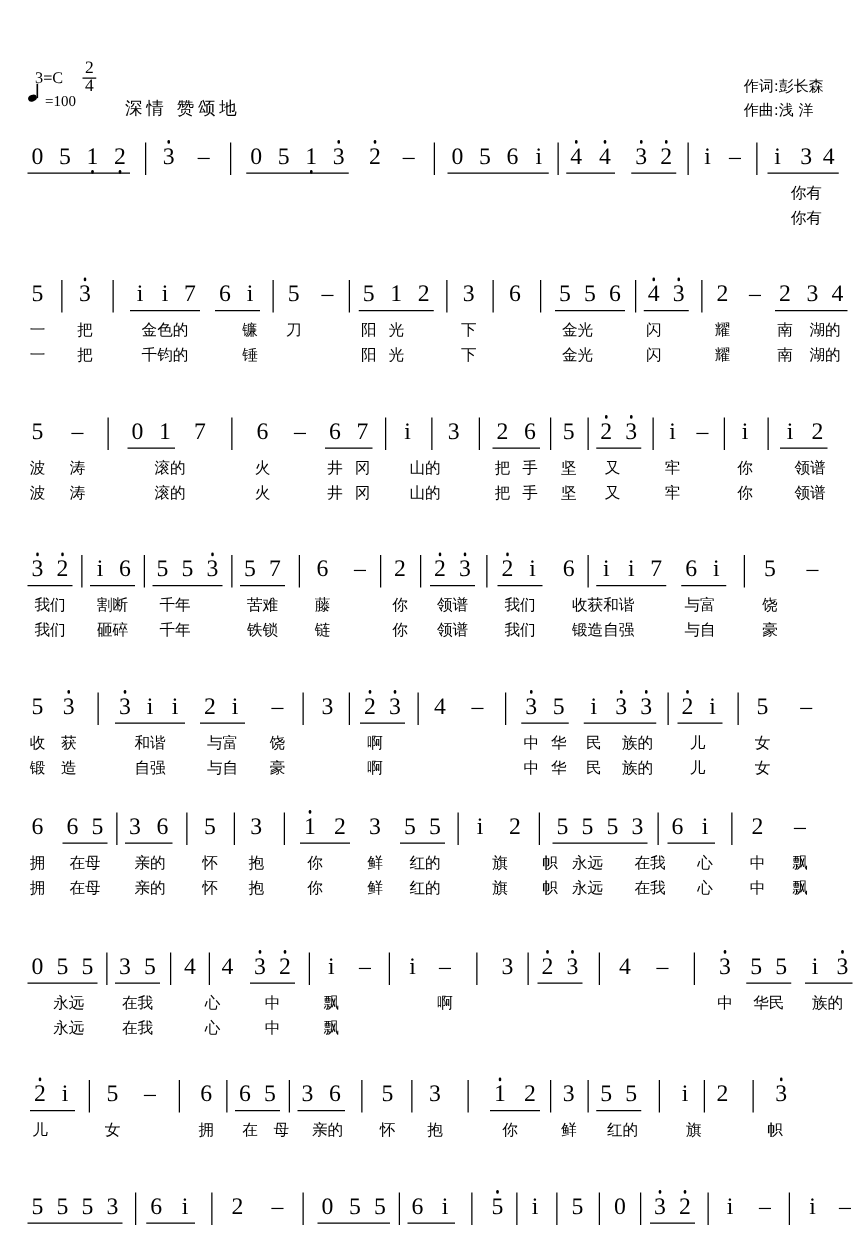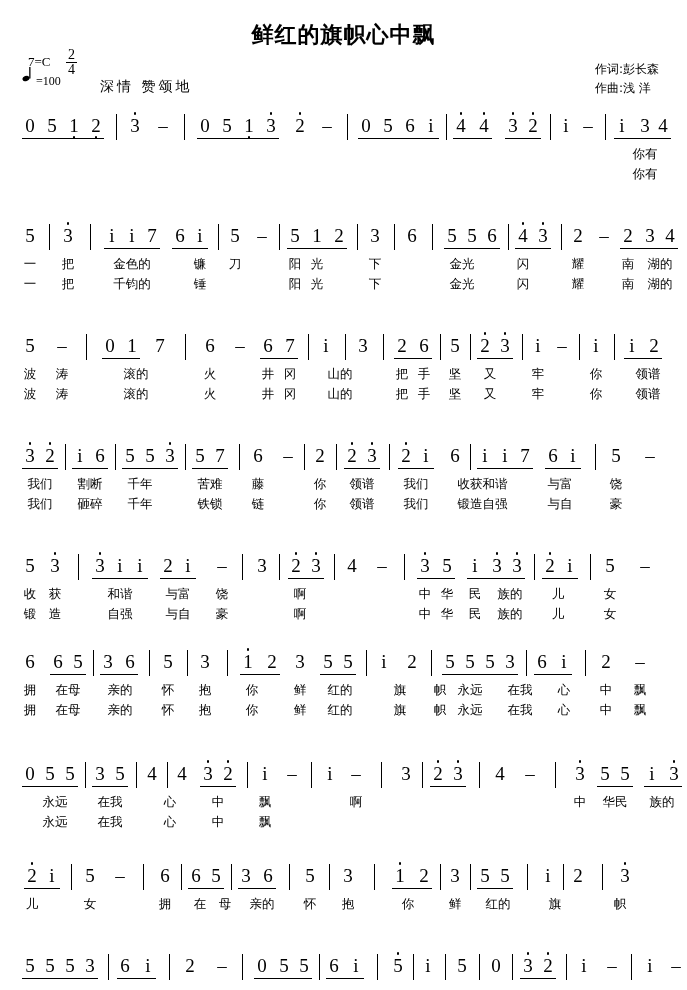--- a/index.html
+++ b/index.html
@@ -142,23 +142,22 @@
     top: 66px;
     width: 12px;
     height: 16px;
   }
 </style>
 </head>
 <body>
 
 <div id="sheet">
 
-  <div class="title">鲜红的旗帜心中飘</div>
-
-  <div class="meta-key">7=C</div>
+
+  <div class="meta-key">3=C</div>
 
   <div class="meta-time">
     <span class="num">2</span>
     <span class="den">4</span>
   </div>
 
   <svg class="quarter-icon" viewBox="0 0 12 16">
     <ellipse cx="4" cy="12.5" rx="3.6" ry="2.6" transform="rotate(-20 4 12.5)" fill="#000"></ellipse>
     <rect x="7.2" y="1" width="1.3" height="11.5" fill="#000"></rect>
   </svg>

